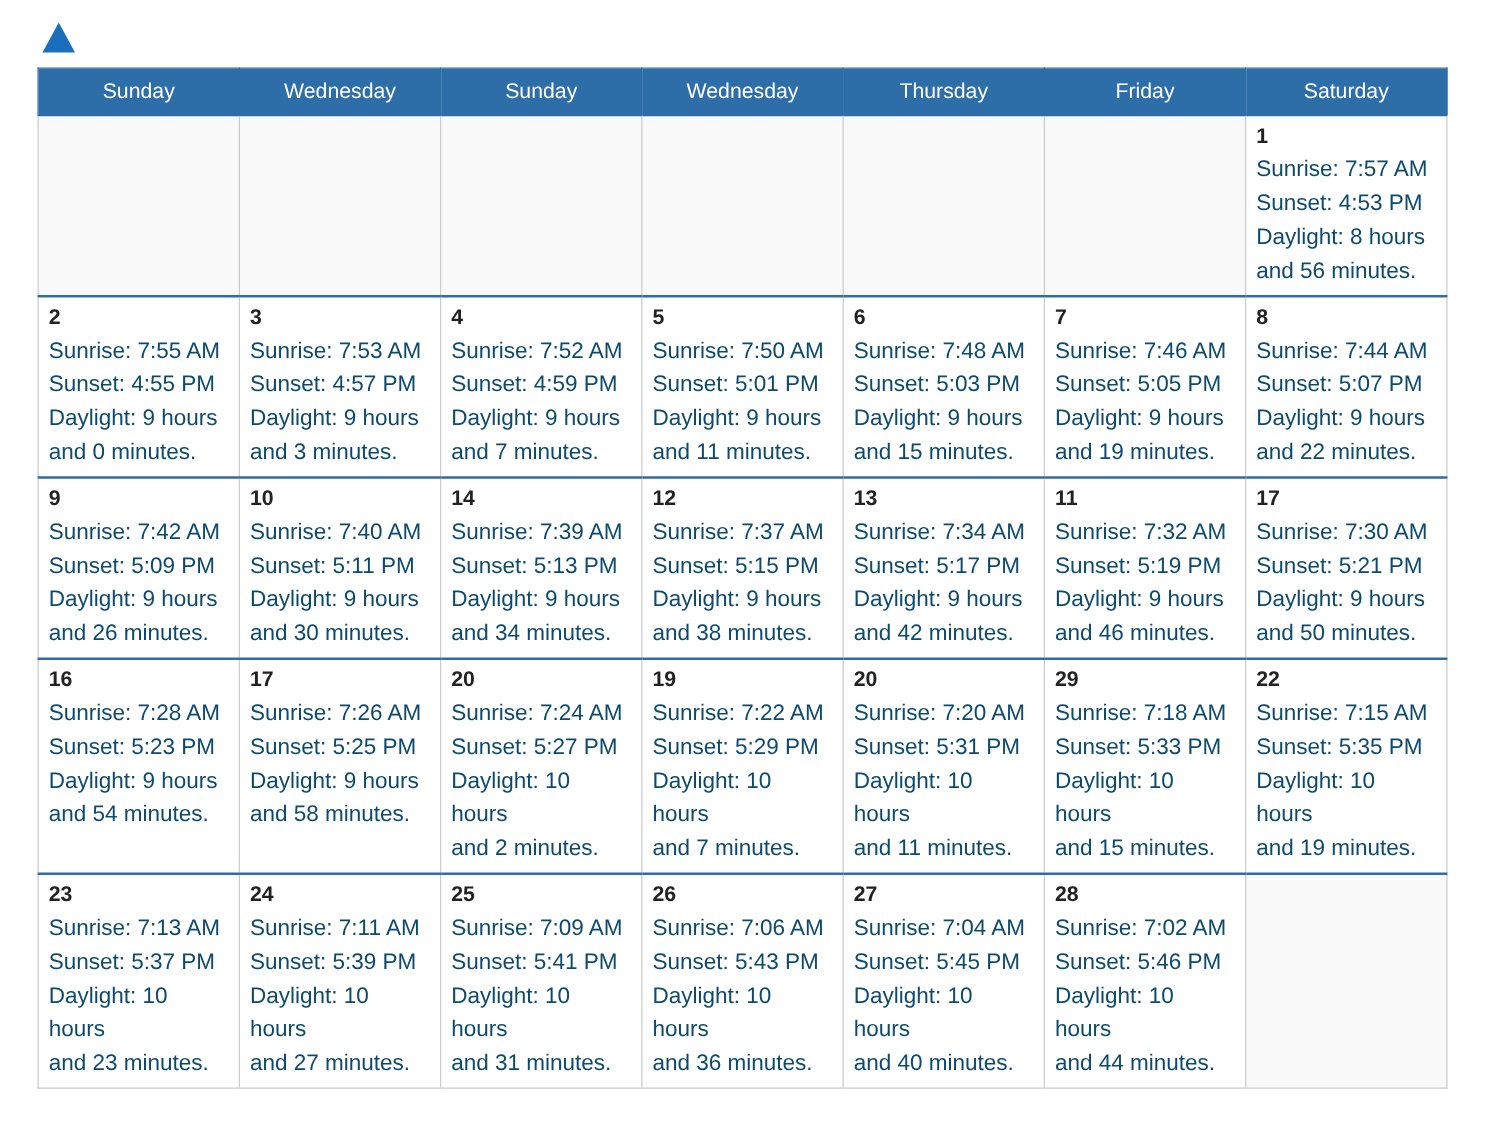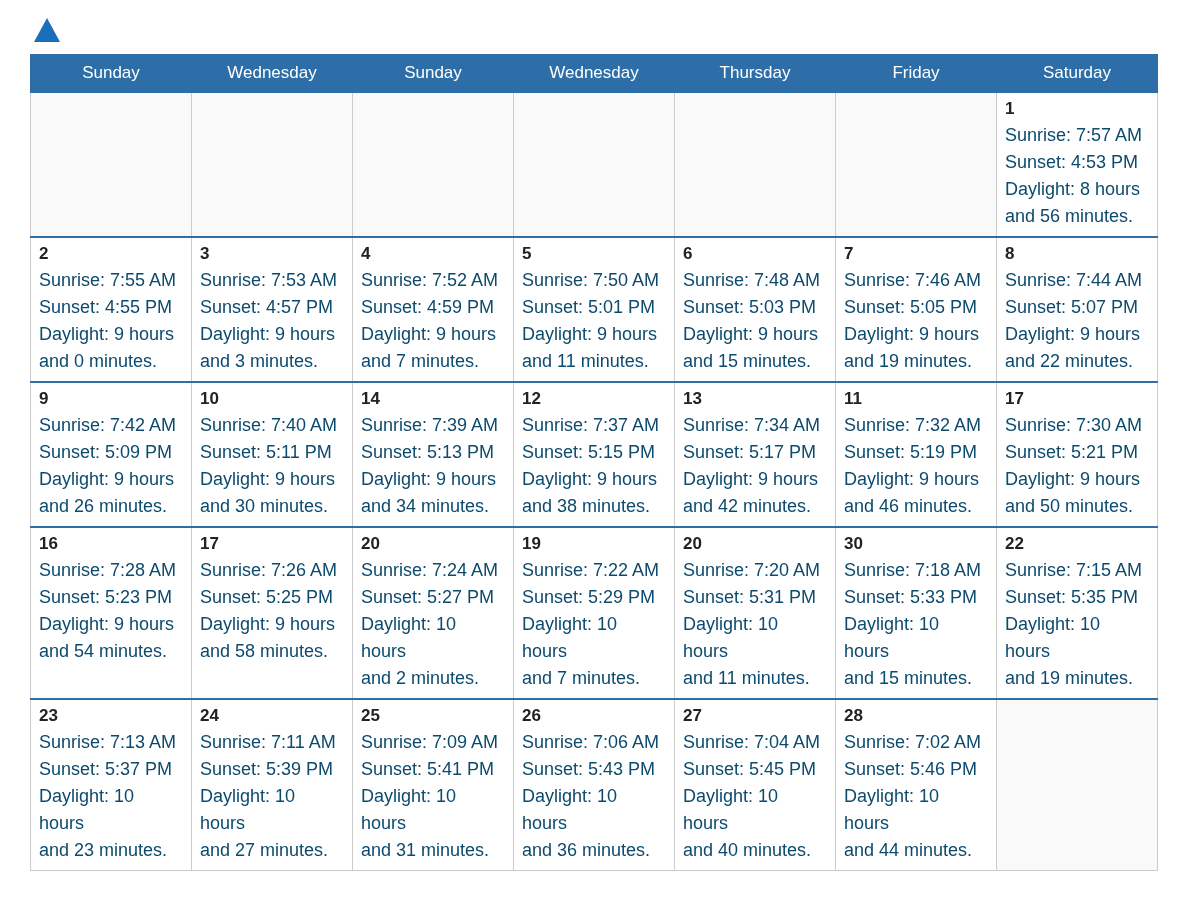--- a/index.html
+++ b/index.html
@@ -204,21 +204,21 @@
         </td>
         <td>
           <span class="day-number">19</span>
           <div class="day-info">Sunrise: 7:22 AM<br>Sunset: 5:29 PM<br>Daylight: 10 hours<br>and 7 minutes.</div>
         </td>
         <td>
           <span class="day-number">20</span>
           <div class="day-info">Sunrise: 7:20 AM<br>Sunset: 5:31 PM<br>Daylight: 10 hours<br>and 11 minutes.</div>
         </td>
         <td>
-          <span class="day-number">30</span>
+          <span class="day-number">29</span>
           <div class="day-info">Sunrise: 7:18 AM<br>Sunset: 5:33 PM<br>Daylight: 10 hours<br>and 15 minutes.</div>
         </td>
         <td>
           <span class="day-number">22</span>
           <div class="day-info">Sunrise: 7:15 AM<br>Sunset: 5:35 PM<br>Daylight: 10 hours<br>and 19 minutes.</div>
         </td>
       </tr>
       <tr>
         <td>
           <span class="day-number">23</span>

